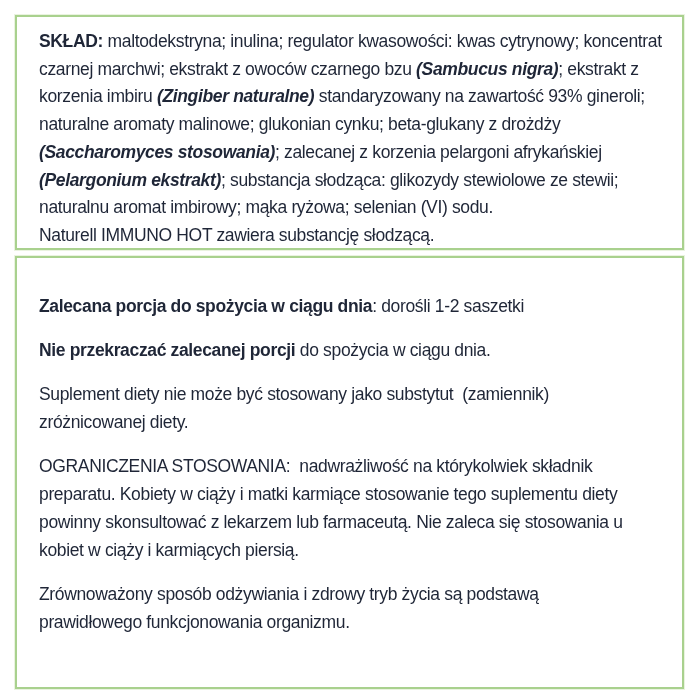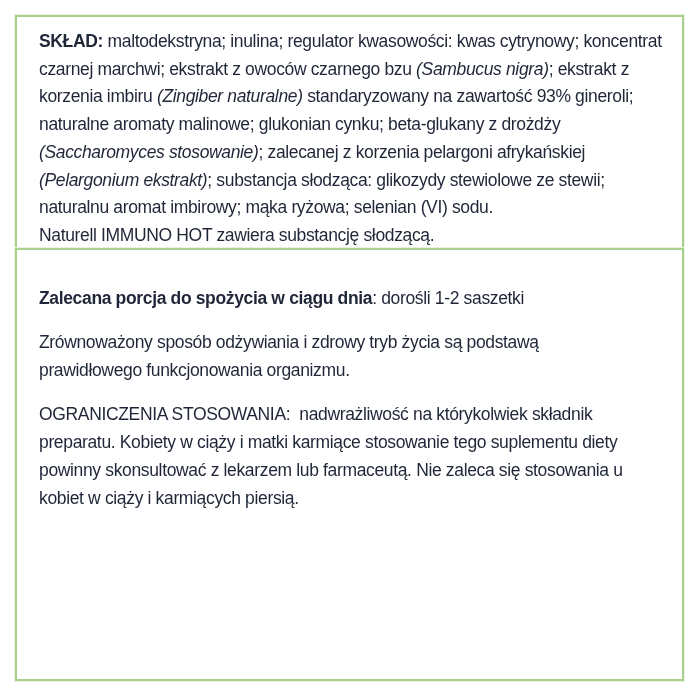--- a/index.html
+++ b/index.html
@@ -19,48 +19,49 @@
     position:absolute;
     left:15px;
     width:669px;
     box-sizing:border-box;
     border:2px solid var(--border);
     background:var(--bg);
     box-shadow:0 0 0 1px #eaf3e0;
     overflow:hidden;
   }
   .box-top{top:15px;height:235px;}
-  .box-bottom{top:248px;height:433px;}
+  .box-bottom{top:256px;height:433px;}
   .rich{
     white-space:pre;
     font-size:17.5px;
     letter-spacing:-0.35px;
     color:var(--text);
   }
   .box-top .rich{padding:11px 18px 0 22px;line-height:27.7px;}
   .box-bottom .rich{padding:34px 18px 0 22px;line-height:28px;}
   .rich p{margin:0 0 16px 0;}
   .rich p:last-child{margin-bottom:13px;}
   .b{font-weight:bold;}
-  .i{font-style:italic;}
+  .i{font-style:italic;font-weight:bold;}
 </style>
 </head>
 <body>
 
 <div class="page">
   <div class="box box-top">
     <div class="rich"><p><span class="b">SKŁAD:</span><span> maltodekstryna; inulina; regulator kwasowości: kwas cytrynowy; koncentrat
 czarnej marchwi; ekstrakt z owoców czarnego bzu </span><span class="i">(Sambucus nigra)</span><span>; ekstrakt z
 korzenia imbiru </span><span class="i">(Zingiber naturalne)</span><span> standaryzowany na zawartość 93% gineroli;
 naturalne aromaty malinowe; glukonian cynku; beta-glukany z drożdży
-</span><span class="i">(Saccharomyces stosowanie)</span><span>; zalecanej z korzenia pelargoni afrykańskiej
+</span><span class="i">(Saccharomyces stosowania)</span><span>; zalecanej z korzenia pelargoni afrykańskiej
 </span><span class="i">(Pelargonium ekstrakt)</span><span>; substancja słodząca: glikozydy stewiolowe ze stewii;
 naturalnu aromat imbirowy; mąka ryżowa; selenian (VI) sodu.
 Naturell IMMUNO HOT zawiera substancję słodzącą.</span></p></div>
   </div>
   <div class="box box-bottom">
-    <div class="rich"><p><span class="b">Zalecana porcja do spożycia w ciągu dnia</span><span>: dorośli 1-2 saszetki</span></p><p><span>Zrównoważony sposób odżywiania i zdrowy tryb życia są podstawą
-prawidłowego funkcjonowania organizmu.</span></p><p><span>OGRANICZENIA STOSOWANIA:  nadwrażliwość na którykolwiek składnik
+    <div class="rich"><p><span class="b">Zalecana porcja do spożycia w ciągu dnia</span><span>: dorośli 1-2 saszetki</span></p><p><span class="b">Nie przekraczać zalecanej porcji</span><span> do spożycia w ciągu dnia.</span></p><p><span>Suplement diety nie może być stosowany jako substytut  (zamiennik)
+zróżnicowanej diety.</span></p><p><span>OGRANICZENIA STOSOWANIA:  nadwrażliwość na którykolwiek składnik
 preparatu. Kobiety w ciąży i matki karmiące stosowanie tego suplementu diety
 powinny skonsultować z lekarzem lub farmaceutą. Nie zaleca się stosowania u
-kobiet w ciąży i karmiących piersią.</span></p></div>
+kobiet w ciąży i karmiących piersią.</span></p><p><span>Zrównoważony sposób odżywiania i zdrowy tryb życia są podstawą
+prawidłowego funkcjonowania organizmu.</span></p></div>
   </div>
 </div>
 
 </body></html>

